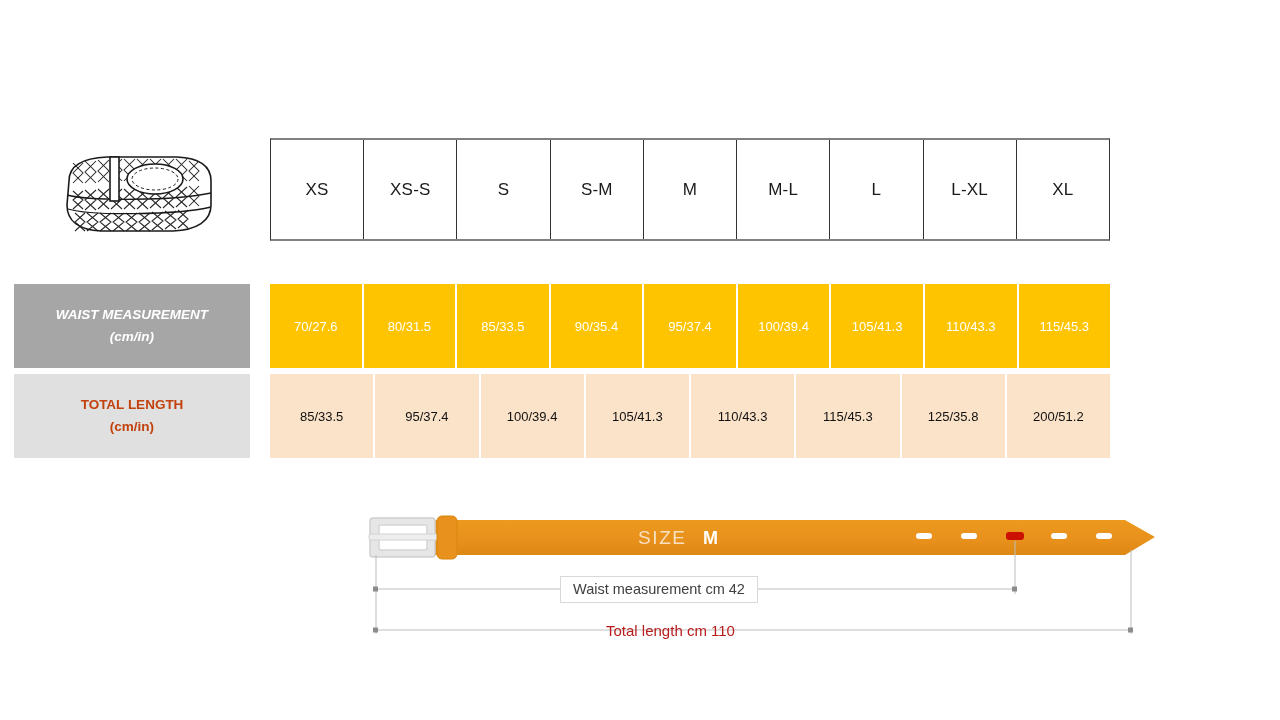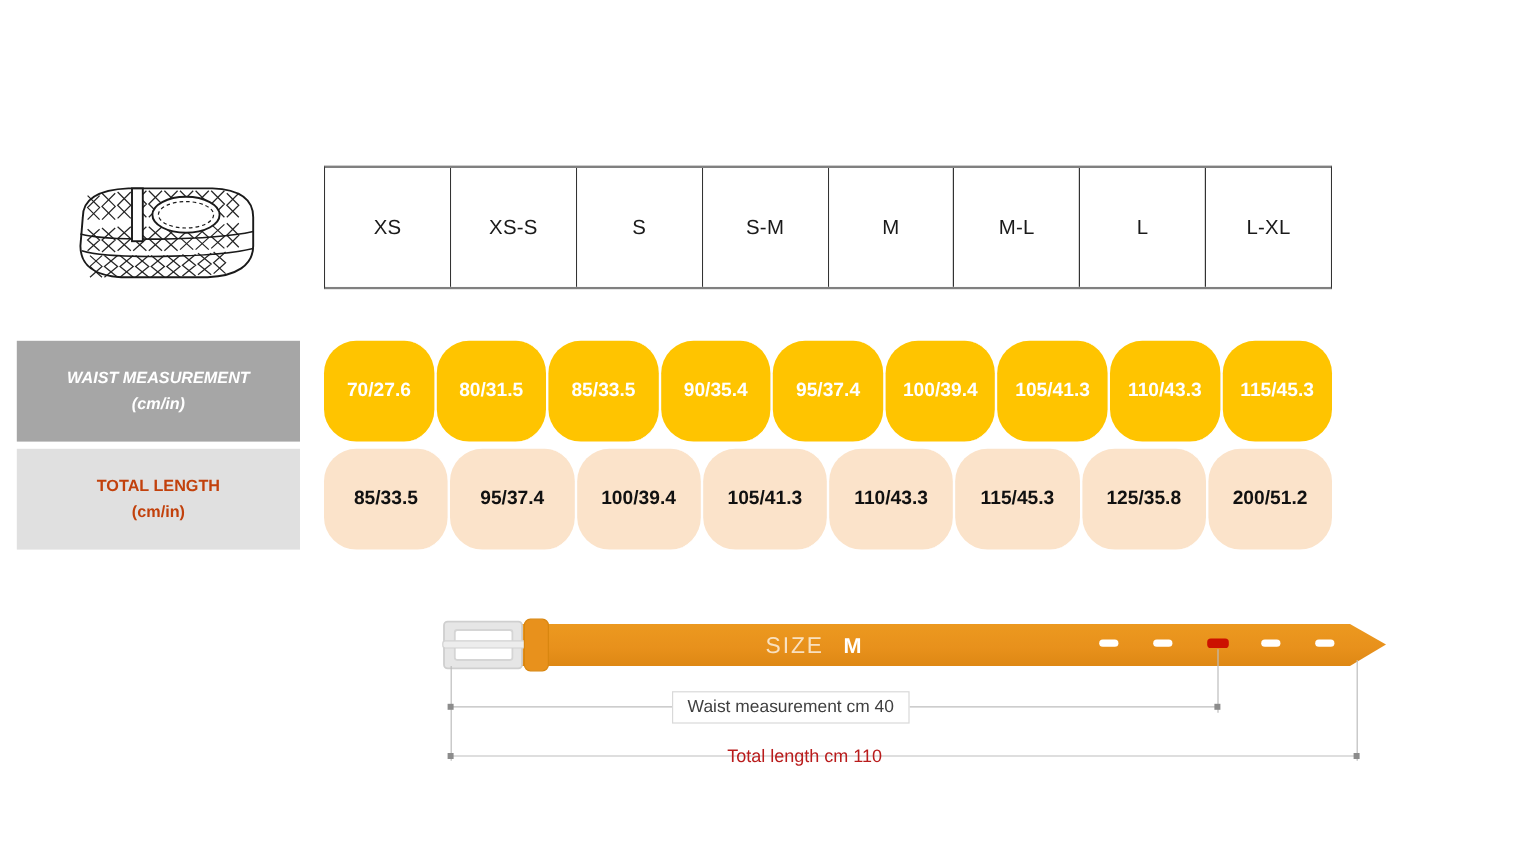--- a/index.html
+++ b/index.html
@@ -71,23 +71,22 @@
   .value-strip {
     margin-left: 20px;
     width: 840px;
     display: flex;
   }
   .value-strip .vcell {
     flex: 1 1 0;
     display: flex;
     align-items: center;
     justify-content: center;
-    font-weight: bold;
-    font-size: 16px;
-    border-radius: 27px;
+    font-weight: normal;
+    font-size: 13px;
   }
   .value-strip.waist-strip .vcell {
     background: #FFC400;
     color: #ffffff;
     border-right: 2px solid #ffffff;
   }
   .value-strip.length-strip .vcell {
     background: #FBE3CA;
     color: #111111;
     border-right: 2px solid #ffffff;
@@ -164,20 +163,21 @@
 
   <div class="size-header">
     <div class="hcell">XS</div>
     <div class="hcell">XS-S</div>
     <div class="hcell">S</div>
     <div class="hcell">S-M</div>
     <div class="hcell">M</div>
     <div class="hcell">M-L</div>
     <div class="hcell">L</div>
     <div class="hcell">L-XL</div>
+    <div class="hcell">XL</div>
   </div>
 
   <div class="meas-row waist">
     <div class="row-label waist-label">
       <span class="l1">WAIST MEASUREMENT</span>
       <span class="l2">(cm/in)</span>
     </div>
     <div class="value-strip waist-strip">
       <div class="vcell">70/27.6</div>
       <div class="vcell">80/31.5</div>
@@ -255,17 +255,17 @@
         <rect x="657" y="86.5" width="5" height="5" fill="#8c8c8c"></rect>
       </g>
 
       <g>
         <line x1="21" y1="130" x2="776" y2="130" stroke="#bdbdbd" stroke-width="1"></line>
         <rect x="18" y="127.5" width="5" height="5" fill="#8c8c8c"></rect>
         <rect x="773" y="127.5" width="5" height="5" fill="#8c8c8c"></rect>
       </g>
     </svg>
 
-    <div class="callout waist-callout">Waist measurement cm 40</div>
+    <div class="callout waist-callout">Waist measurement cm 42</div>
     <div class="callout total-callout">Total length cm 110</div>
   </div>
 
 </div>
 
 </body></html>

